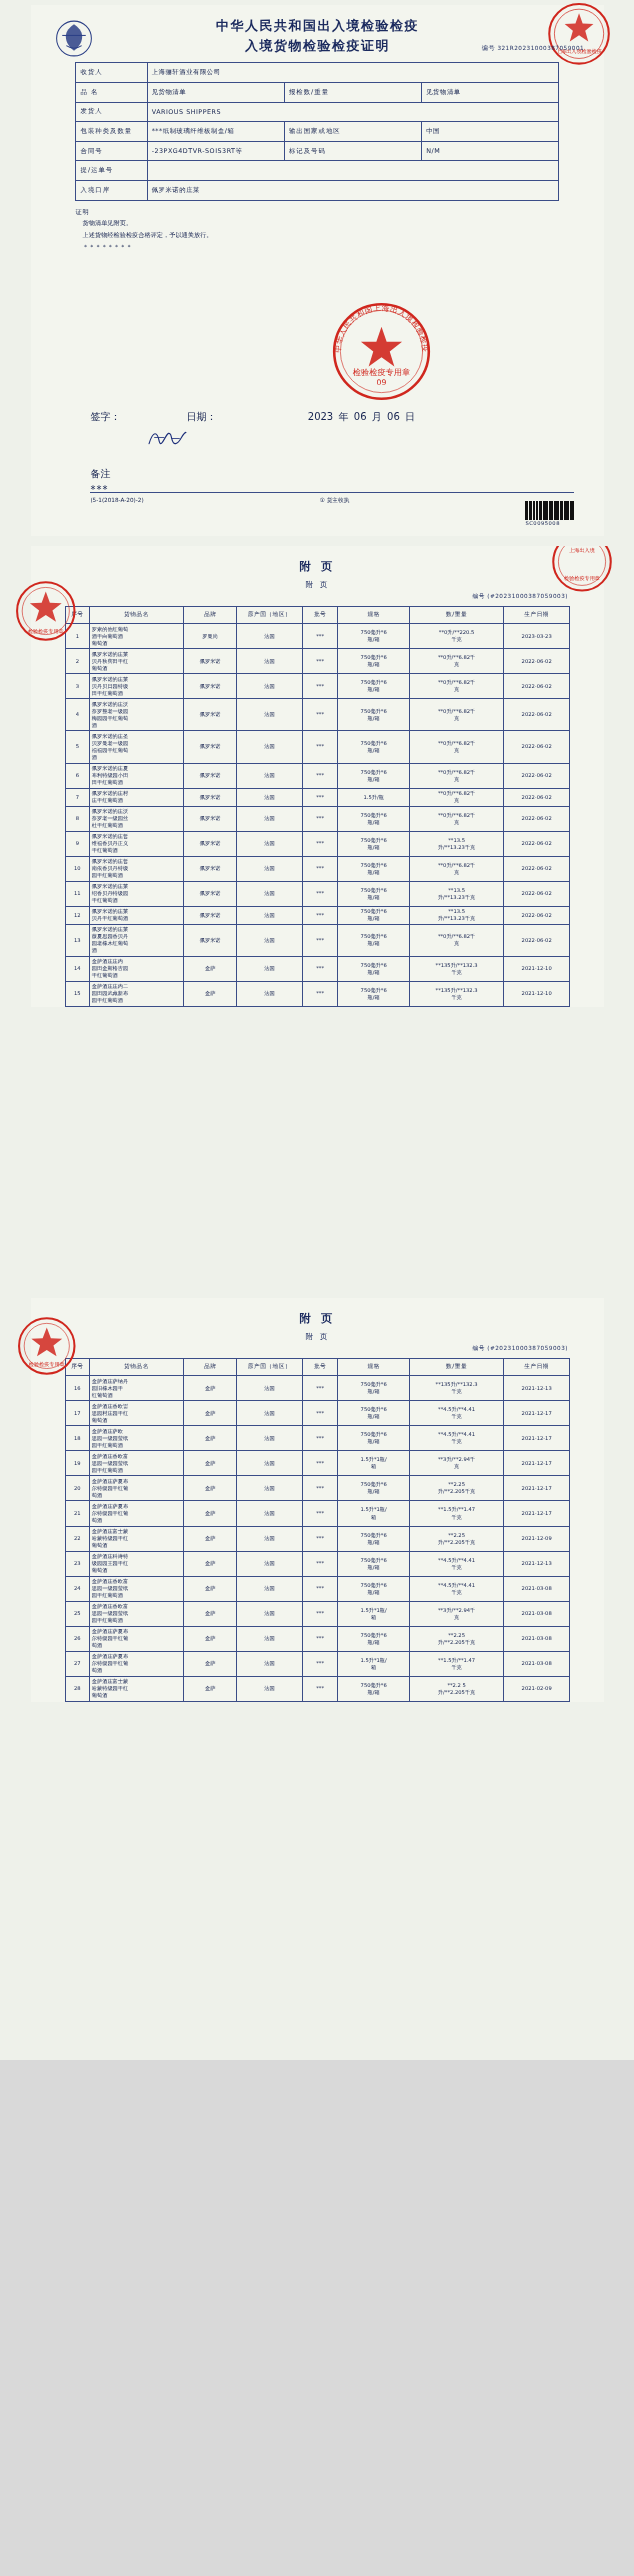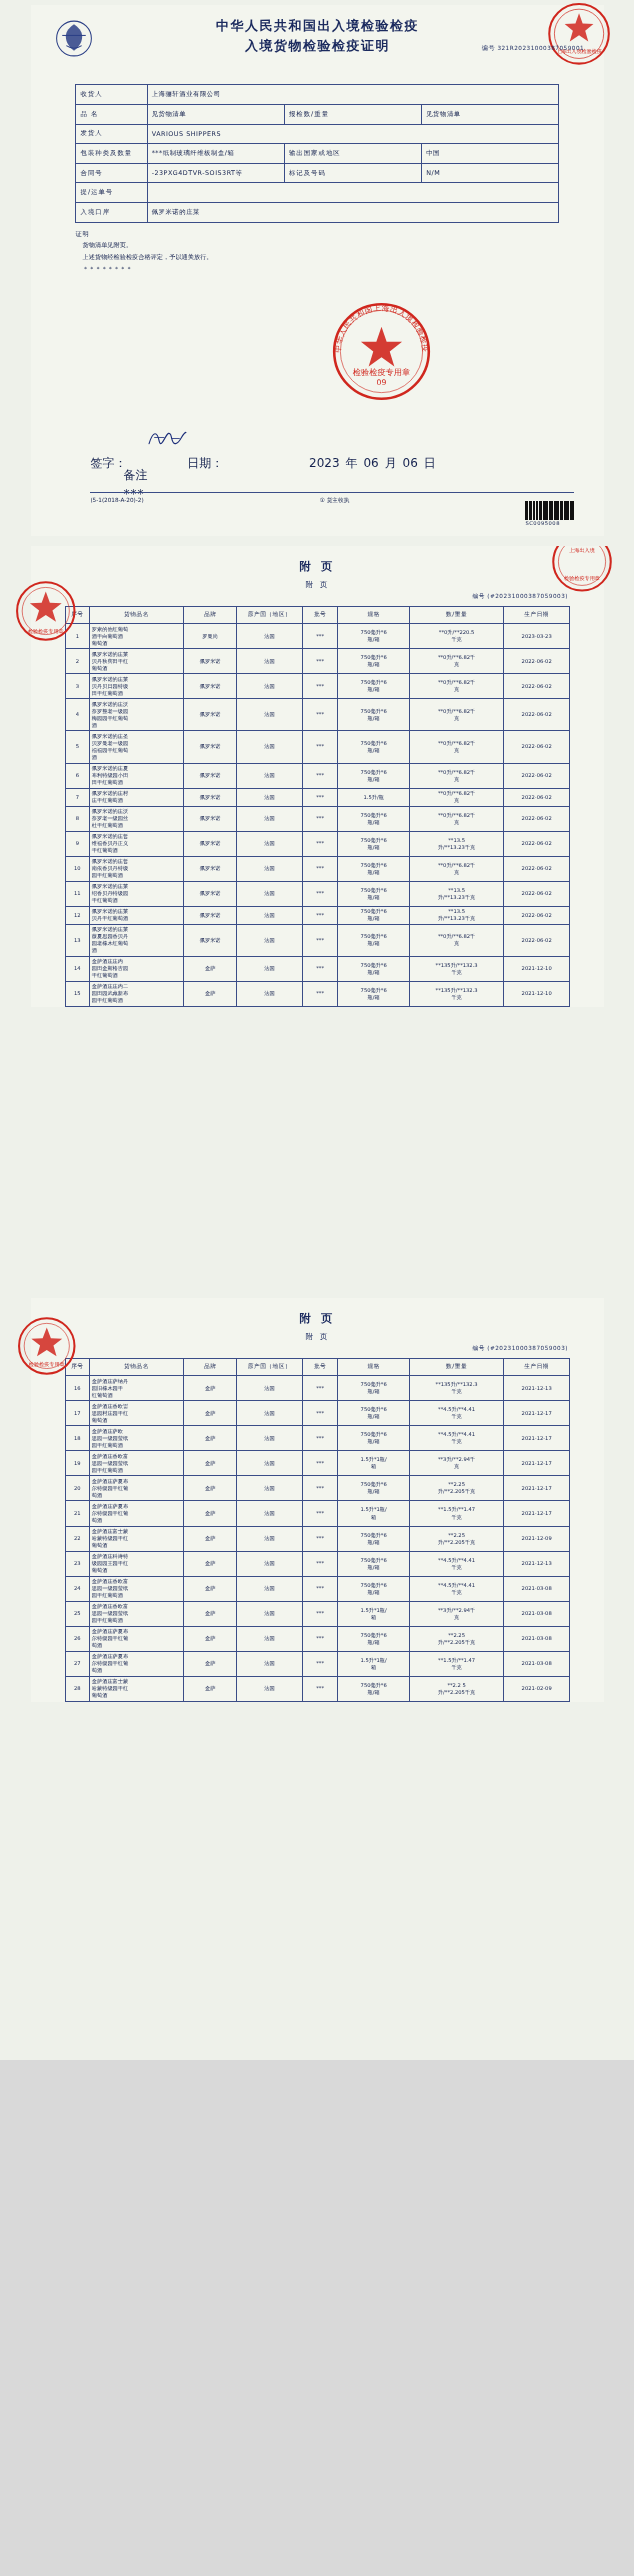--- a/index.html
+++ b/index.html
@@ -8,32 +8,32 @@
   .sheet{background:#f2f4ee;position:relative;margin:0 auto;overflow:hidden;}
   
   #sheet1{width:635px;height:546px;background:#eef1ea;}
   .cert{position:absolute;left:31px;top:5.2px;width:573px;height:531px;background:#f3f5ee;}
   .cert-inner{position:absolute;left:14.4px;top:3.1px;width:544px;height:521px;}
   .c-title{text-align:center;font-size:13px;font-weight:bold;letter-spacing:1.5px;color:#1b2a5e;padding-top:8.2px;line-height:1.5;}
   .c-title2{text-align:center;font-size:13px;font-weight:bold;letter-spacing:1.5px;color:#1b2a5e;line-height:1.5;}
   .emblem{position:absolute;left:5.2px;top:9.3px;width:46px;height:41px;}
   .codeline{position:absolute;right:5.2px;top:36px;font-size:5.7px;color:#1b2a5e;letter-spacing:0.5px;}
   .codeline .lbl{font-size:6.2px;}
-  table.tbl{border-collapse:collapse;width:484px;margin:29px auto 0 auto;table-layout:fixed;}
+  table.tbl{border-collapse:collapse;width:484px;margin:7px auto 0 auto;table-layout:fixed;}
   table.tbl td{border:0.5px solid #3a4c87;color:#15224f;font-size:6.4px;padding:3.1px 4.1px;height:12.4px;vertical-align:middle;}
   td.lbl{width:62px;letter-spacing:1px;}
   td.val{letter-spacing:0.5px;}
   .note-box{width:484px;margin:5.2px auto 0 auto;font-size:6.2px;color:#15224f;line-height:1.9;}
   .note-box .hd{letter-spacing:1px;}
   .note-box .ln{padding-left:7.2px;}
   .stamp{position:absolute;left:282px;top:289px;width:109px;height:109px;}
-  .sign-row{position:absolute;left:45px;top:447px;width:484px;font-size:12px;color:#15224f;}
+  .sign-row{position:absolute;left:45px;top:402px;width:484px;font-size:10px;color:#15224f;}
   .sign-row span{display:inline-block;}
   .sig-img{position:absolute;left:101px;top:418px;width:43px;height:24px;}
-  .remark{position:absolute;left:45px;top:459px;font-size:12px;color:#15224f;margin-left:33px;}
+  .remark{position:absolute;left:45px;top:459px;font-size:10px;color:#15224f;}
   .remark .star{display:block;margin-top:3.1px;letter-spacing:1px;}
   .hr-b{position:absolute;left:45px;top:484px;width:484px;border-top:0.5px solid #3a4c87;}
   .footrow{position:absolute;left:45px;top:489px;width:484px;font-size:5.7px;color:#15224f;display:flex;justify-content:space-between;align-items:flex-start;}
   .barcode{height:23px;display:flex;align-items:flex-end;gap:0.5px;}
   .barcode i{display:block;width:1px;background:#111;height:19.6px;}
   .barcode-num{font-size:5.2px;text-align:center;letter-spacing:0.5px;margin-top:1px;}
   .seal-tr{position:absolute;right:-12.4px;top:-3.1px;width:77px;height:77px;}
   
   .att{width:573px;margin:0 auto;position:relative;background:#f3f5ee;}
   #sheet2{width:635px;height:752px;background:#eef1ea;}

